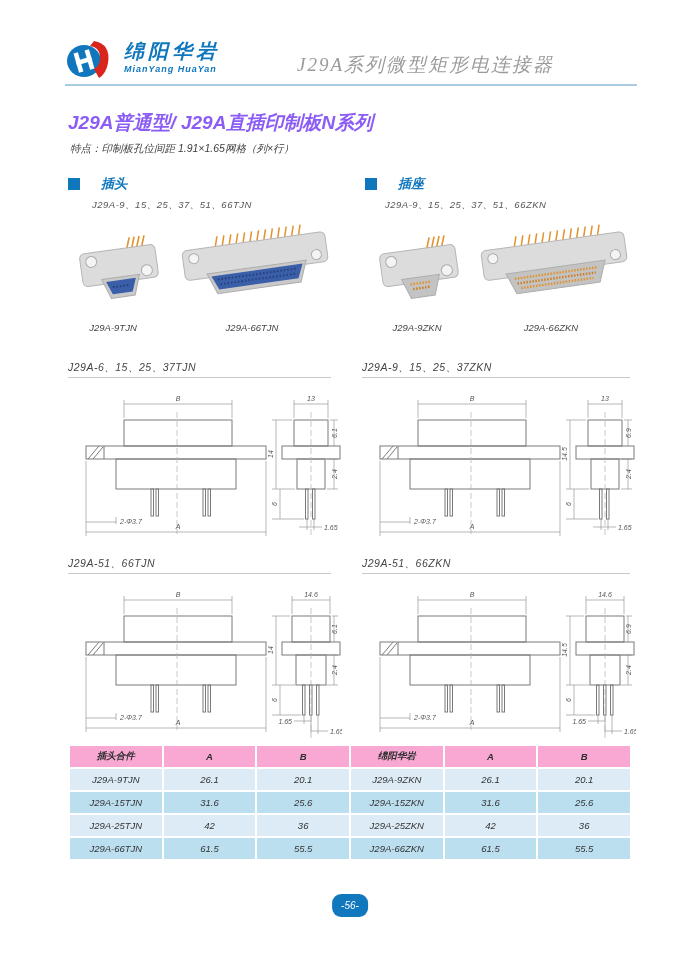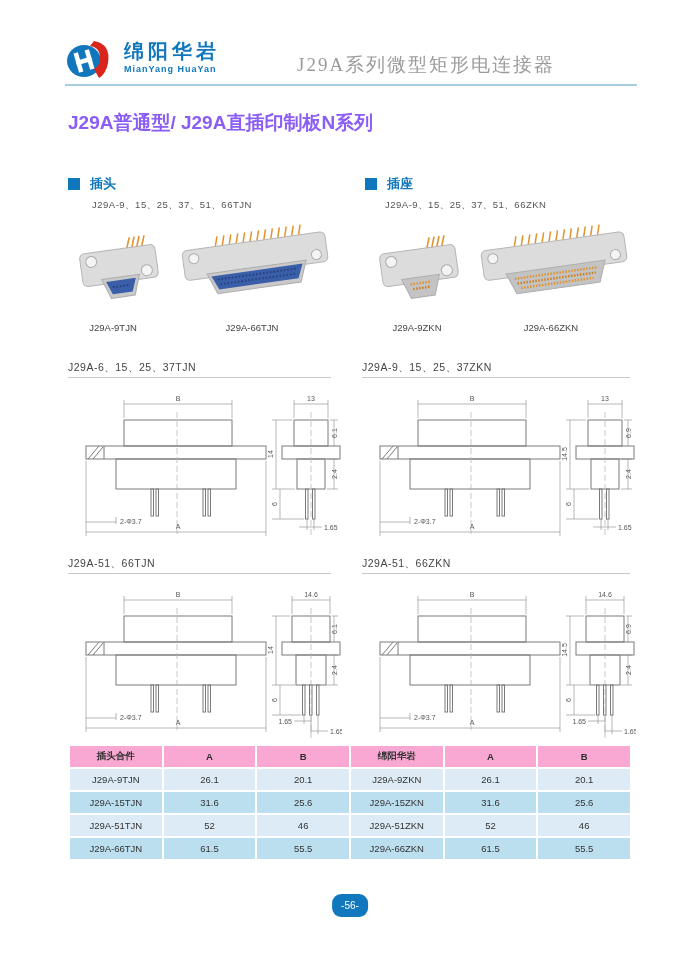--- a/index.html
+++ b/index.html
@@ -1,30 +1,30 @@
 <!DOCTYPE html>
 <html><head>
 <meta charset="utf-8">
 <style>
   html,body{margin:0;padding:0;background:#fff;}
   #page{position:relative;width:700px;height:956px;background:#fff;overflow:hidden;
-        font-family:"Liberation Sans",sans-serif;color:#333;}
+        font-family:"Liberation Sans",sans-serif;color:#333;font-style:italic;}
   .abs{position:absolute;}
 
   
   .company-cn{font-size:20px;font-weight:bold;color:#1077bd;letter-spacing:4px;line-height:1;}
   .company-en{font-size:9px;font-weight:bold;color:#1077bd;letter-spacing:1px;margin-top:3px;}
   .doc-title{font-family:"Liberation Serif",serif;font-size:19px;color:#9b9b9b;
              letter-spacing:2px;text-align:left;width:340px;}
   .header-divider{height:2px;background:#a9cce3;width:572px;}
 
   
   .page-title{font-size:19px;font-weight:bold;color:#8b5cf6;}
   .features{font-size:10.5px;color:#3d3d3d;}
-  .sec-head{display:flex;align-items:center;gap:10px;}
+  .sec-head{display:flex;align-items:center;gap:21px;}
   .sec-sq{width:12px;height:12px;background:#1077bd;}
   .sec-label{font-size:13px;font-weight:bold;color:#1077bd;}
   .models{font-size:9.5px;color:#555;letter-spacing:0.5px;}
   .caption{font-size:9.5px;color:#444;text-align:center;}
 
   
   .dwg-title{font-size:10.5px;color:#444;letter-spacing:0.5px;}
   .dwg-rule{height:1px;background:#c9c9c9;}
   .ol rect,.ol line,.ol path{stroke:#7a7a7a;fill:none;stroke-width:1;}
   .dim line{stroke:#999;stroke-width:0.7;}
@@ -55,20 +55,21 @@
     </g>
   </svg>
   <div class="abs" style="left:124px;top:41px">
     <div class="company-cn">绵阳华岩</div>
     <div class="company-en">MianYang HuaYan</div>
   </div>
   <div class="abs doc-title" style="left:297px;top:52px">J29A系列微型矩形电连接器</div>
   <div class="abs header-divider" style="left:65px;top:84px"></div>
 
   <div class="abs page-title" style="left:68px;top:110px">J29A普通型/ J29A直插印制板N系列</div>
+  <div class="abs features" style="left:70px;top:142px">特点：印制板孔位间距 1.91×1.65网格（列×行）</div>
 
   <div class="abs sec-head" style="left:68px;top:175px">
     <span class="sec-sq"></span>
     <span class="sec-label">插头</span>
   </div>
   <div class="abs sec-head" style="left:365px;top:175px">
     <span class="sec-sq"></span>
     <span class="sec-label">插座</span>
   </div>
   <div class="abs models" style="left:92px;top:199px">J29A-9、15、25、37、51、66TJN</div>
@@ -442,26 +443,26 @@
       </tr>
       <tr>
         <td>J29A-15TJN</td>
         <td>31.6</td>
         <td>25.6</td>
         <td>J29A-15ZKN</td>
         <td>31.6</td>
         <td>25.6</td>
       </tr>
       <tr>
-        <td>J29A-51TJN</td>
-        <td>52</td>
-        <td>46</td>
-        <td>J29A-51ZKN</td>
-        <td>52</td>
-        <td>46</td>
+        <td>J29A-25TJN</td>
+        <td>42</td>
+        <td>36</td>
+        <td>J29A-25ZKN</td>
+        <td>42</td>
+        <td>36</td>
       </tr>
       <tr>
         <td>J29A-66TJN</td>
         <td>61.5</td>
         <td>55.5</td>
         <td>J29A-66ZKN</td>
         <td>61.5</td>
         <td>55.5</td>
       </tr>
     </tbody>

